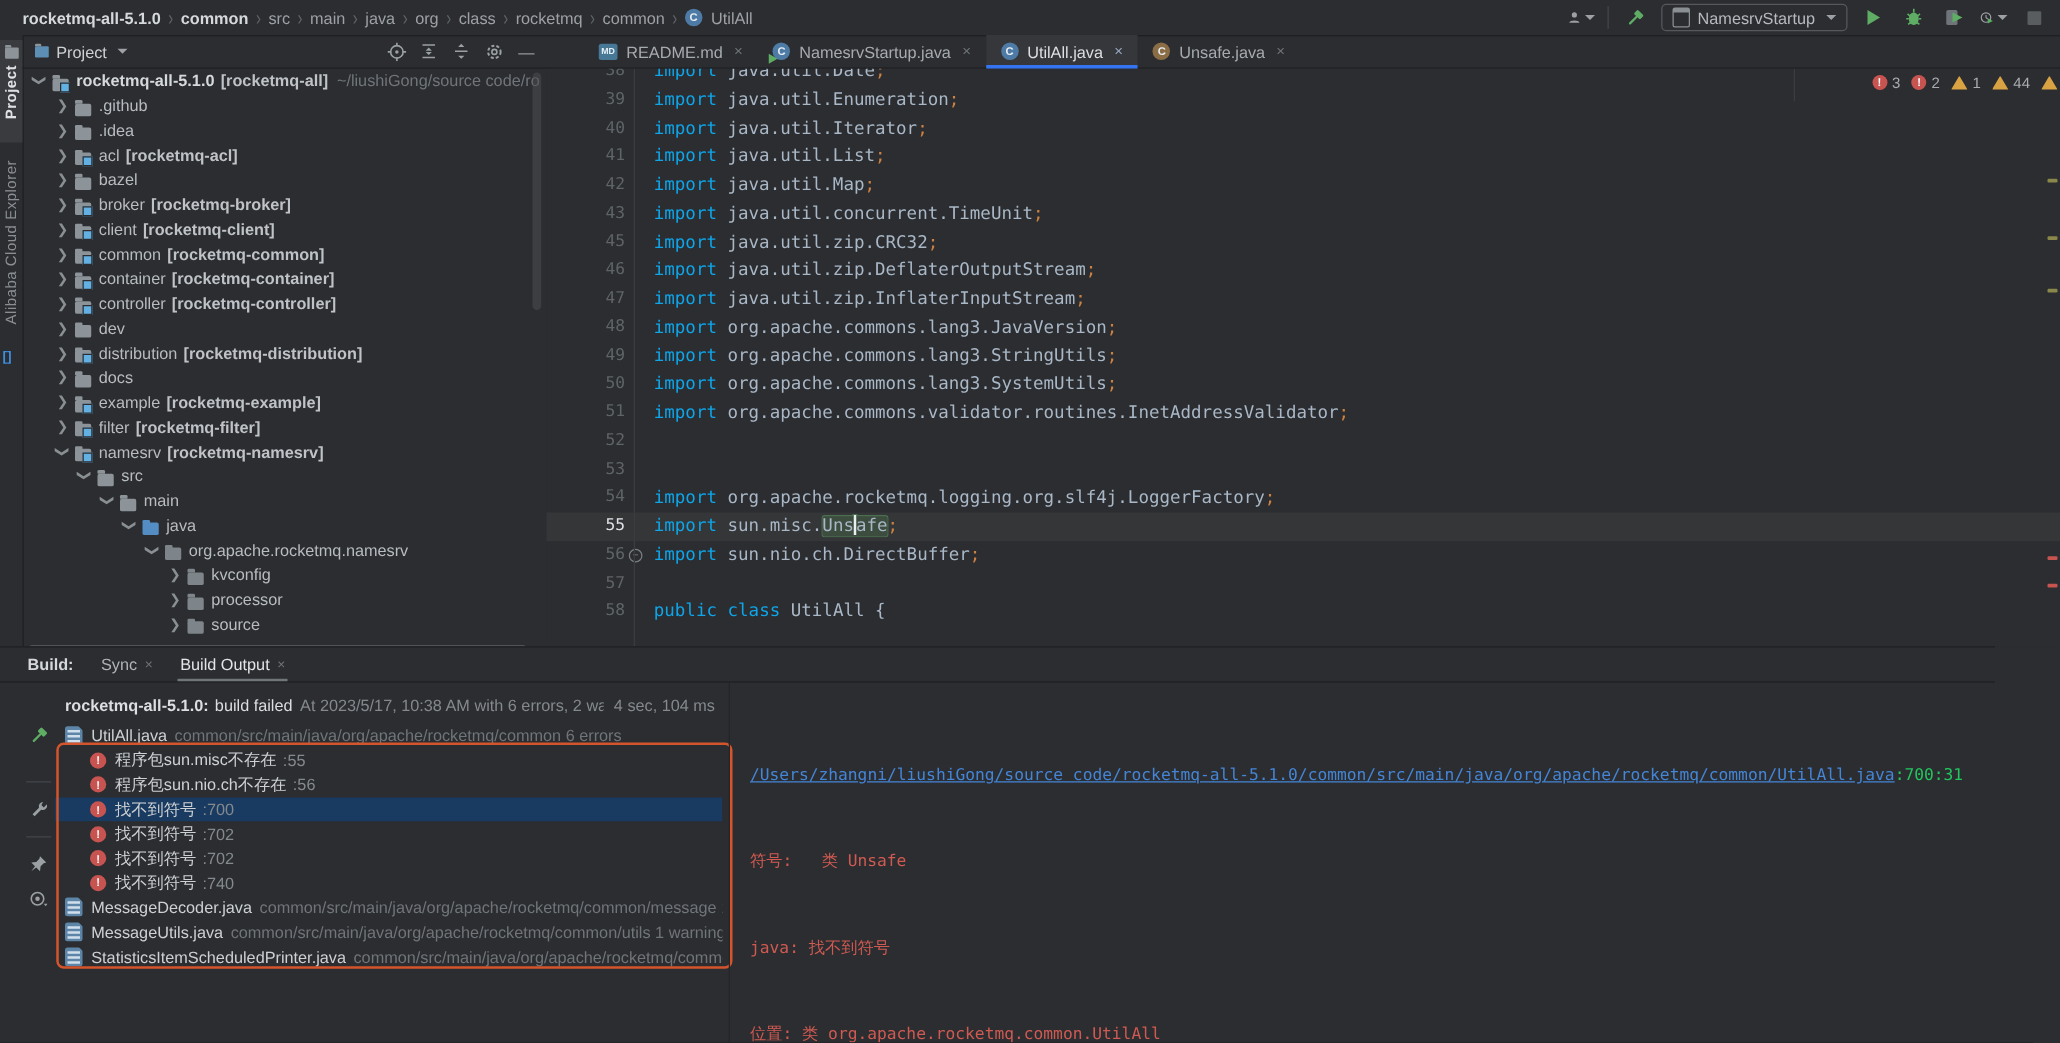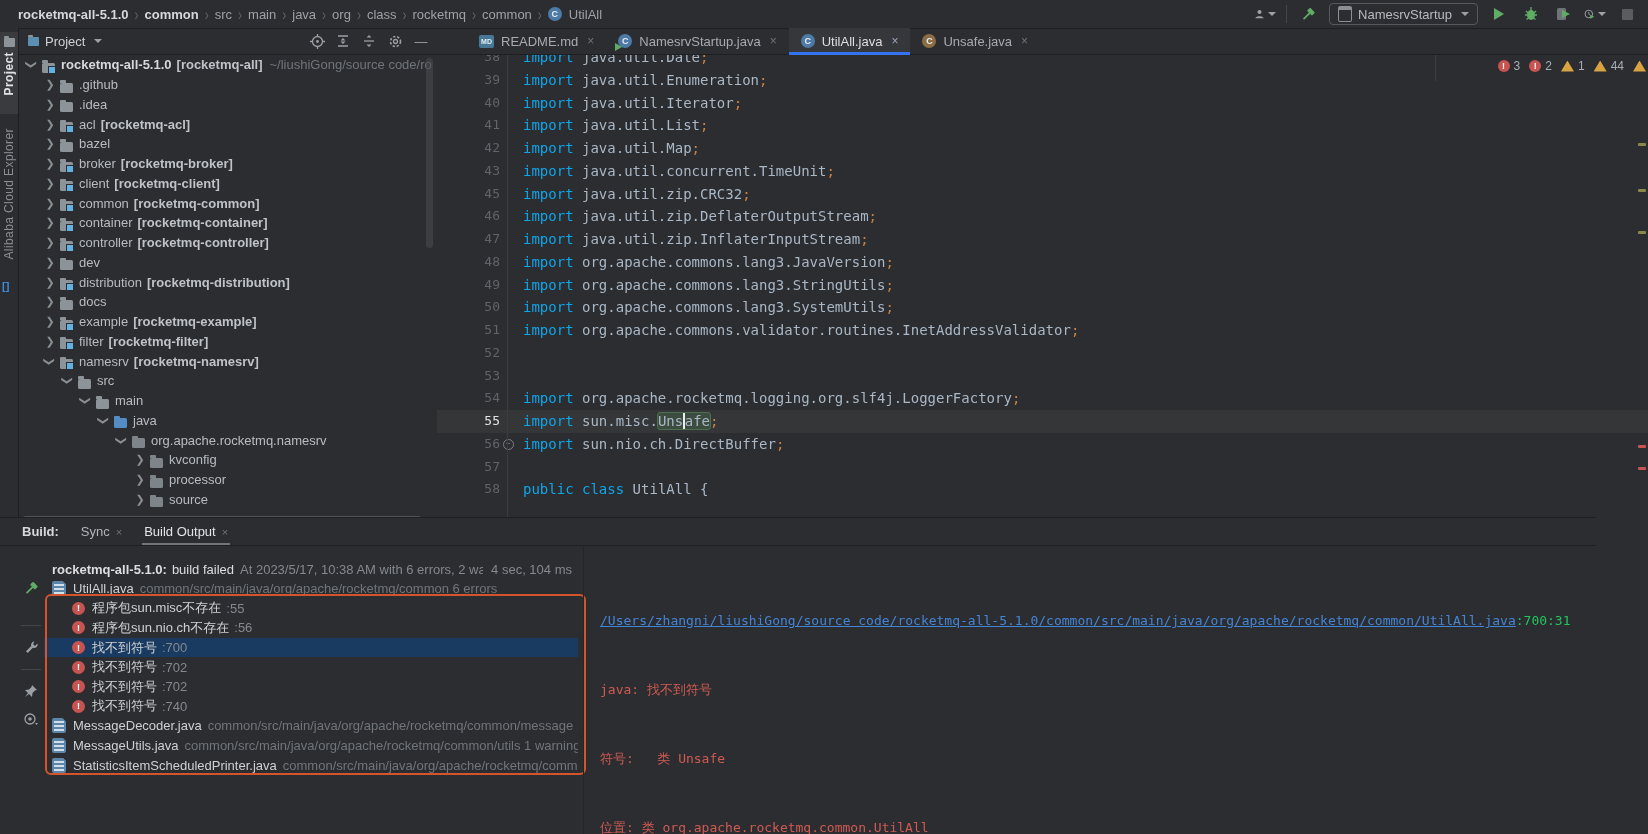--- a/index.html
+++ b/index.html
@@ -102,21 +102,21 @@
   #build{left:0;top:517px;width:1596px;height:317px;background:#2b2d30;border-top:1px solid #1e1f22;}
   #build-header{height:28px;display:flex;align-items:flex-end;gap:22px;padding:0 0 0 22px;border-bottom:1px solid #1e1f22;box-sizing:border-box;}
   #build-label{font-weight:bold;color:#d6d9dc;padding-bottom:6px;}
   .btab{display:flex;align-items:center;gap:6px;padding-bottom:6px;color:#b0b4b8;position:relative;}
   .btab .close{color:#6f747a;font-size:11px;}
   .btab.active{color:#e2e4e7;}
   .btab.active:after{content:"";position:absolute;left:-2px;right:-2px;bottom:0;height:2px;background:#70757a;}
   #build-toolbar{position:absolute;left:18px;top:62px;width:26px;display:flex;flex-direction:column;align-items:center;gap:14px;}
   .bt-sep{width:20px;height:1px;background:#43464a;}
   #build-tree{position:absolute;left:44px;top:33px;width:534px;bottom:0;overflow:hidden;}
-  #build-status{display:flex;align-items:flex-end;height:20px;margin:6px 0 2px 8px;white-space:nowrap;}
+  #build-status{display:flex;align-items:flex-start;height:20px;margin:6px 0 2px 8px;white-space:nowrap;}
   #build-status .proj{font-weight:bold;color:#dcdee1;}
   #build-status .result{color:#dcdee1;margin-left:5px;}
   #build-status .detail{color:#84898e;margin-left:6px;overflow:hidden;flex:1;}
   #build-status .dur{color:#84898e;margin-left:8px;padding-right:6px;}
   .brow{height:19.6px;display:flex;align-items:center;white-space:nowrap;padding-left:8px;}
   .brow.selected{background:#1a3b61;}
   .brow .bname{color:#ced1d4;margin-right:6px;}
   .brow .bpath{color:#70757a;}
   .brow.err{padding-left:28px;}
   .err-ico{width:13px;height:13px;border-radius:50%;background:#c75450;color:#fff;font-size:9px;font-weight:bold;
@@ -719,18 +719,18 @@
               <span class="bpath">common/src/main/java/org/apache/rocketmq/commo</span>
             </div>
         </div>
     </div>
 
     <div id="orange-box"></div>
     <div id="details-sep"></div>
 
     <div id="build-details">
       <div><span class="link">/Users/zhangni/liushiGong/source code/rocketmq-all-5.1.0/common/src/main/java/org/apache/rocketmq/common/UtilAll.java</span><span class="loc">:700:31</span></div>
+      <div class="detail-line">符号:   类 Unsafe</div>
       <div class="detail-line">java: 找不到符号</div>
-      <div class="detail-line">符号:   类 Unsafe</div>
       <div class="detail-line">位置: 类 org.apache.rocketmq.common.UtilAll</div>
     </div>
   </section>
 </div>
 
 </body></html>

